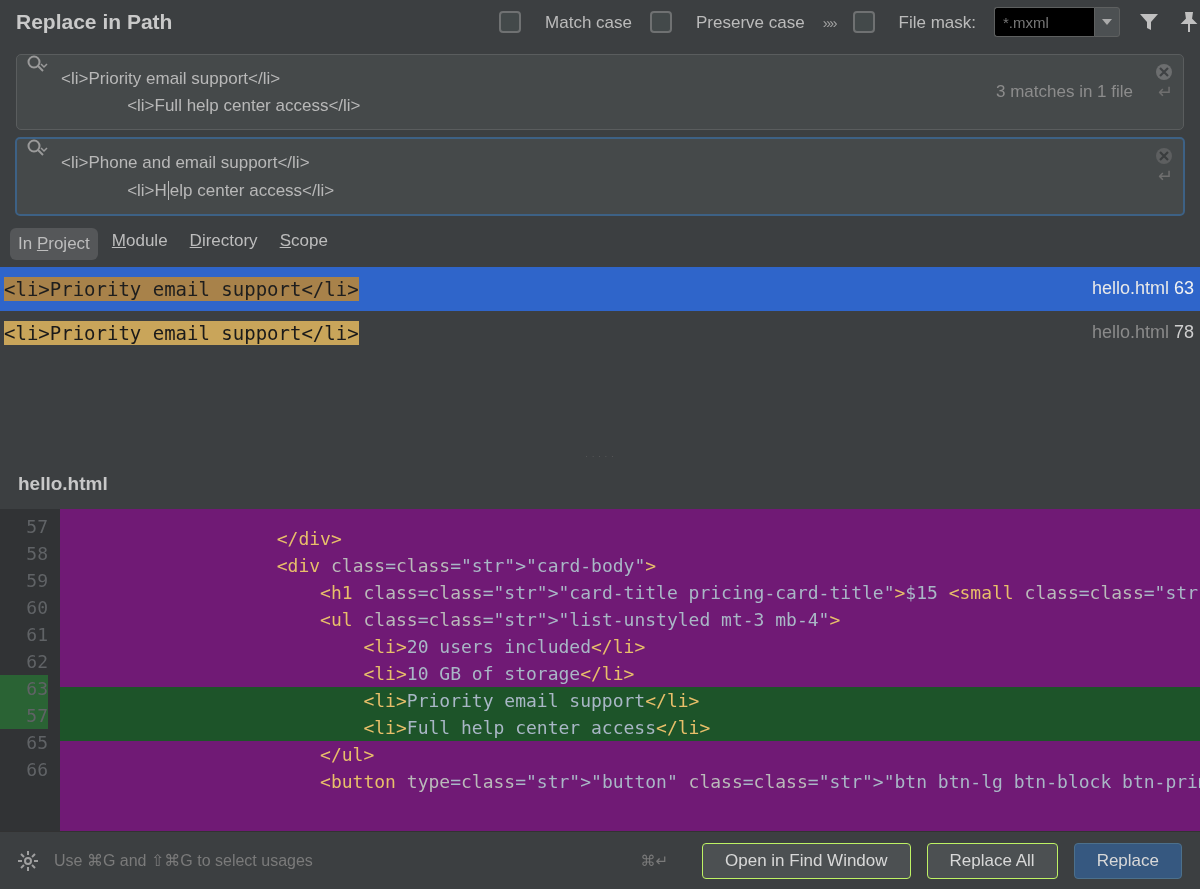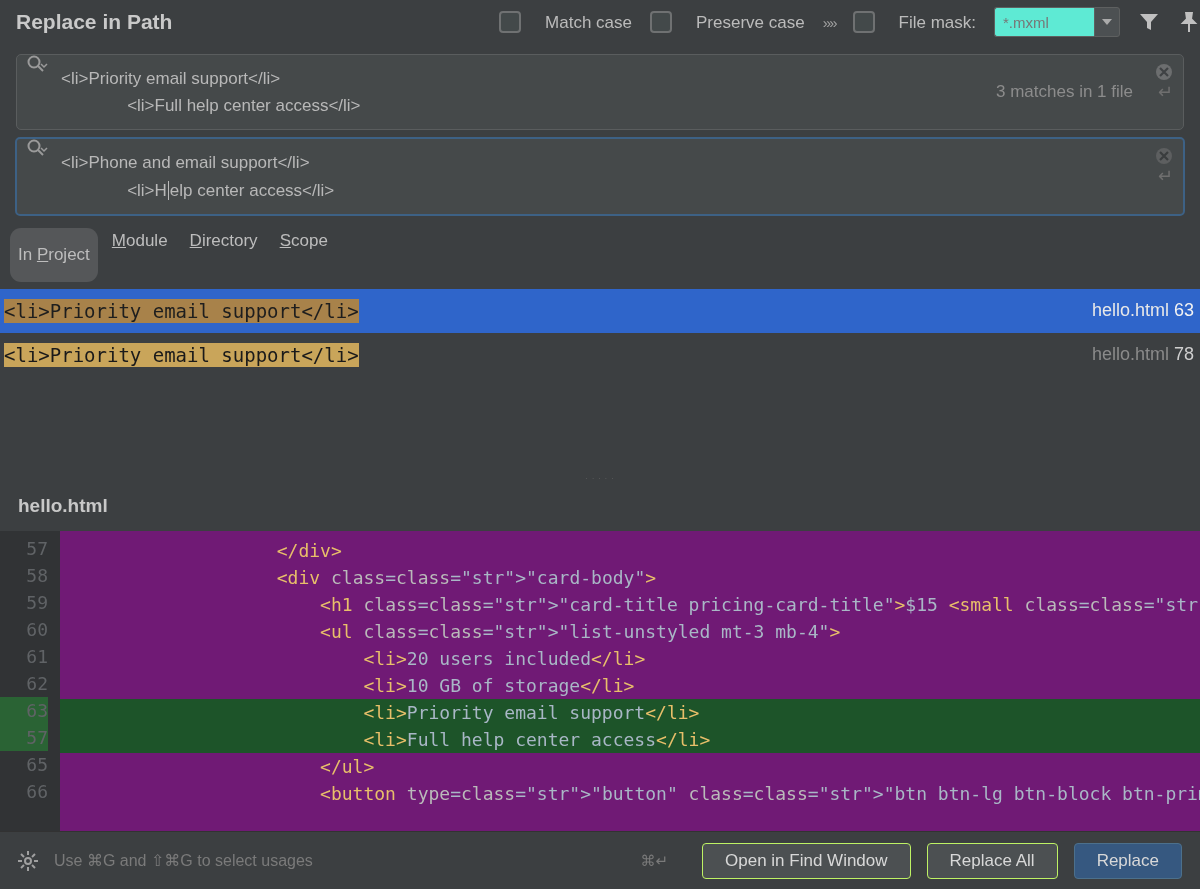--- a/index.html
+++ b/index.html
@@ -44,21 +44,21 @@
   background: #43494a;
 }
 .file-mask-field {
   display:flex;
   align-items:center;
 }
 .file-mask-input {
   width: 100px;
   height: 30px;
   border: 1px solid #5e6060;
-  background: #5eead4;
+  background: #000000;
   color: #777;
   padding: 0 8px;
   font-size: 15px;
   border-radius: 3px 0 0 3px;
   border-right: none;
 }
 .file-mask-dd {
   width: 26px;
   height: 30px;
   border: 1px solid #5e6060;
@@ -134,22 +134,22 @@
   display:flex;
   gap: 22px;
   padding: 12px 18px 10px 18px;
   font-size:17px;
 }
 .scope-tabs .tab {
   color:#bdbdbd;
 }
 .scope-tabs .tab.active {
   background:#555759;
-  border-radius:11px;
-  padding:17px 8px;
+  border-radius:6px;
+  padding:6px 8px;
   margin:-3px -8px;
 }
 .scope-tabs .ul { text-decoration: underline; }
 
 
 .results {
   background:#3c3f41;
 }
 .result-row {
   display:flex;
@@ -221,21 +221,21 @@
 }
 .gutter {
   width:60px;
   background:#313335;
   color:#606366;
   text-align:right;
   padding: 4px 12px 0 0;
 }
 .code {
   flex:1;
-  padding-top:6px;
+  padding-top:16px;
   color:#a9b7c6;
   white-space:pre;
   overflow:hidden;
 }
 .code .tag { color:#e8bf6a; }
 .code .attr { color:#bababa; }
 .code-line { height:27px; }
 .code-line.green { background:#1d5429; }
 .gutter-line { height:27px; }
 .gutter-line.green-g { background:#2a6334; }

